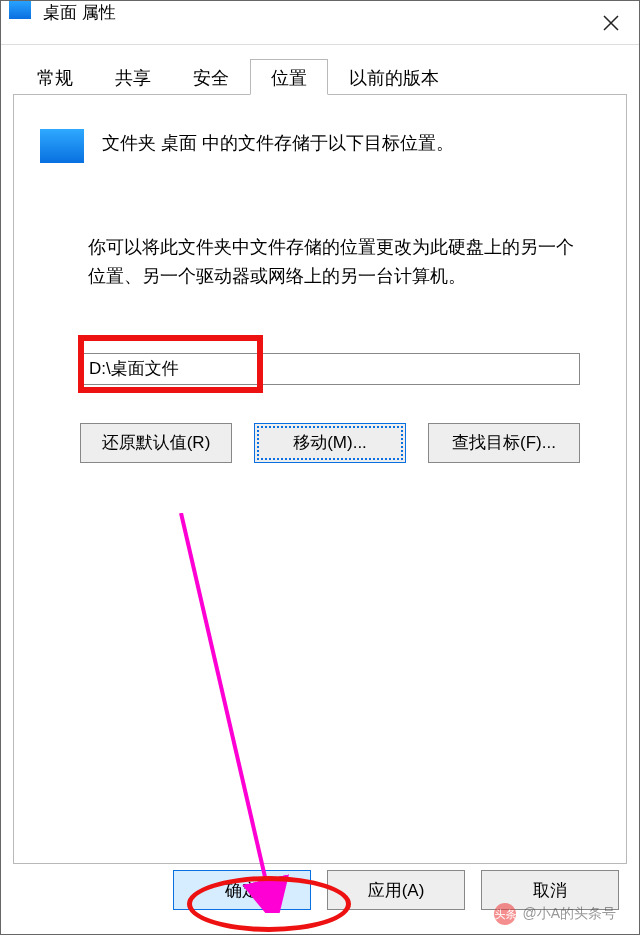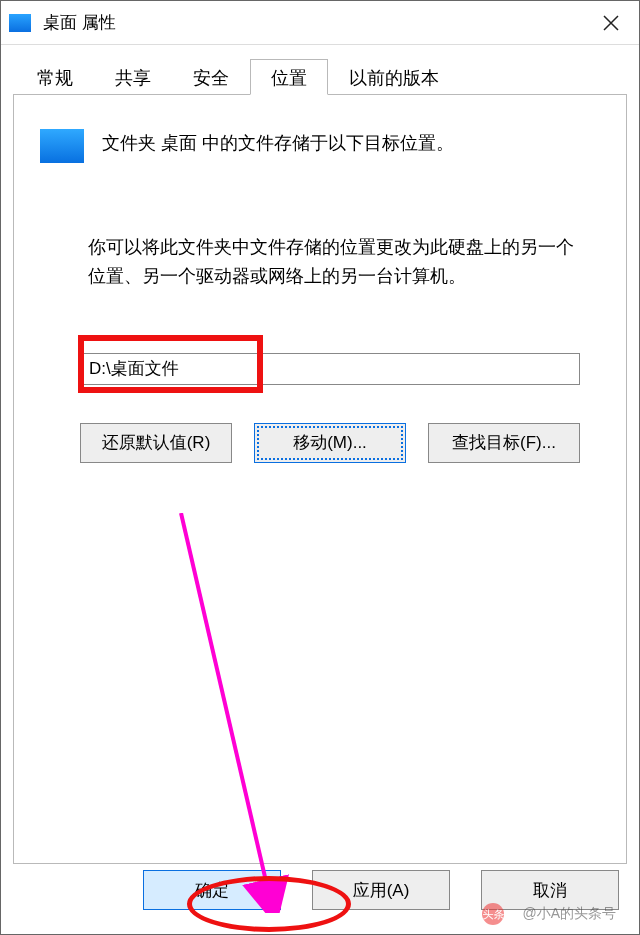--- a/index.html
+++ b/index.html
@@ -1,43 +1,43 @@
 <!DOCTYPE html>
 <html><head>
 <meta charset="utf-8">
 <style>
   *{box-sizing:border-box;margin:0;padding:0;font-family:"Microsoft YaHei","Segoe UI",sans-serif}
   body{width:640px;height:935px;background:#fff;position:relative;overflow:hidden}
   .window{width:640px;height:935px;border:1px solid #666;background:#fff;display:flex;flex-direction:column}
-  .titlebar{height:44px;display:flex;align-items:center;padding:0 0 0 8px;border-bottom:1px solid #ddd}
+  .titlebar{height:44px;display:flex;padding:0 0 0 8px;border-bottom:1px solid #ddd}
   .title-icon{width:22px;height:18px;background:linear-gradient(#29a3ff,#0a6fe0);margin-right:12px}
   .titlebar-text{font-size:17px;flex:1}
   .close-zone{width:56px;height:44px;display:flex;align-items:center;justify-content:center;cursor:pointer}
   .close-zone svg{width:16px;height:16px}
   .client{flex:1;padding:14px 12px 14px 12px;display:flex;flex-direction:column;position:relative}
   .tabs{display:flex;height:36px;padding-left:3px}
   .tab{padding:6px 20px;font-size:18px;border:1px solid transparent;cursor:pointer}
   .tab.active{border:1px solid #b9b9b9;border-bottom:1px solid #fff;background:#fff;position:relative;z-index:2}
   .tab-body{border:1px solid #b9b9b9;margin-top:-1px;flex:1;padding:34px 26px 14px 26px;position:relative}
   .desc-row{display:flex;align-items:flex-start;gap:18px}
   .blue-folder{width:44px;height:34px;background:linear-gradient(#2fa9ff,#0870e0)}
   .desc-text{font-size:18px;line-height:1.6}
   .help-text{font-size:18px;line-height:1.6;margin:70px 20px 0 48px}
   .path-area{margin:62px 20px 16px 40px;position:relative}
   .red-box{position:absolute;top:-18px;left:-2px;width:185px;height:58px;border:6px solid #e11}
   .path-input{width:100%;height:32px;border:1px solid #888;font-size:17px;padding:2px 8px;background:#fff}
   .btn-row{margin:38px 20px 0 40px;display:flex;gap:22px}
   .wbtn{height:40px;flex:1;border:1px solid #888;background:#eee;font-size:17px;cursor:pointer}
   .wbtn.focused{outline:2px dotted #0a6fe0;outline-offset:-5px;border:1px solid #0a6fe0}
-  .bottom-bar{display:flex;gap:31px;justify-content:flex-end;padding:6px 8px 10px 8px}
+  .bottom-bar{display:flex;gap:16px;justify-content:flex-end;padding:6px 8px 10px 8px}
   .bottom-bar .wbtn{flex:0 0 138px}
   .ok-btn{background:#d6ecff;border:1px solid #0a6fe0}
   .ok-ellipse{position:absolute;left:186px;bottom:2px;width:164px;height:56px;border:5px solid #e11;border-radius:50%/50%;pointer-events:none}
   .arrow-svg{position:absolute;left:150px;top:468px;width:200px;height:400px;pointer-events:none}
-  .watermark{position:absolute;right:24px;bottom:10px;display:flex;align-items:center;gap:18px;opacity:.55;font-size:14px;color:#444}
+  .watermark{position:absolute;right:24px;bottom:10px;display:flex;align-items:center;gap:6px;opacity:.55;font-size:14px;color:#444}
   .watermark-icon{width:22px;height:22px;border-radius:50%;background:#e33;color:#fff;display:flex;align-items:center;justify-content:center;font-size:11px}
 </style>
 </head>
 <body>
 
 <div class="window">
 
   <div class="titlebar">
     <div class="title-icon"></div>
     <div class="titlebar-text">桌面 属性</div>

